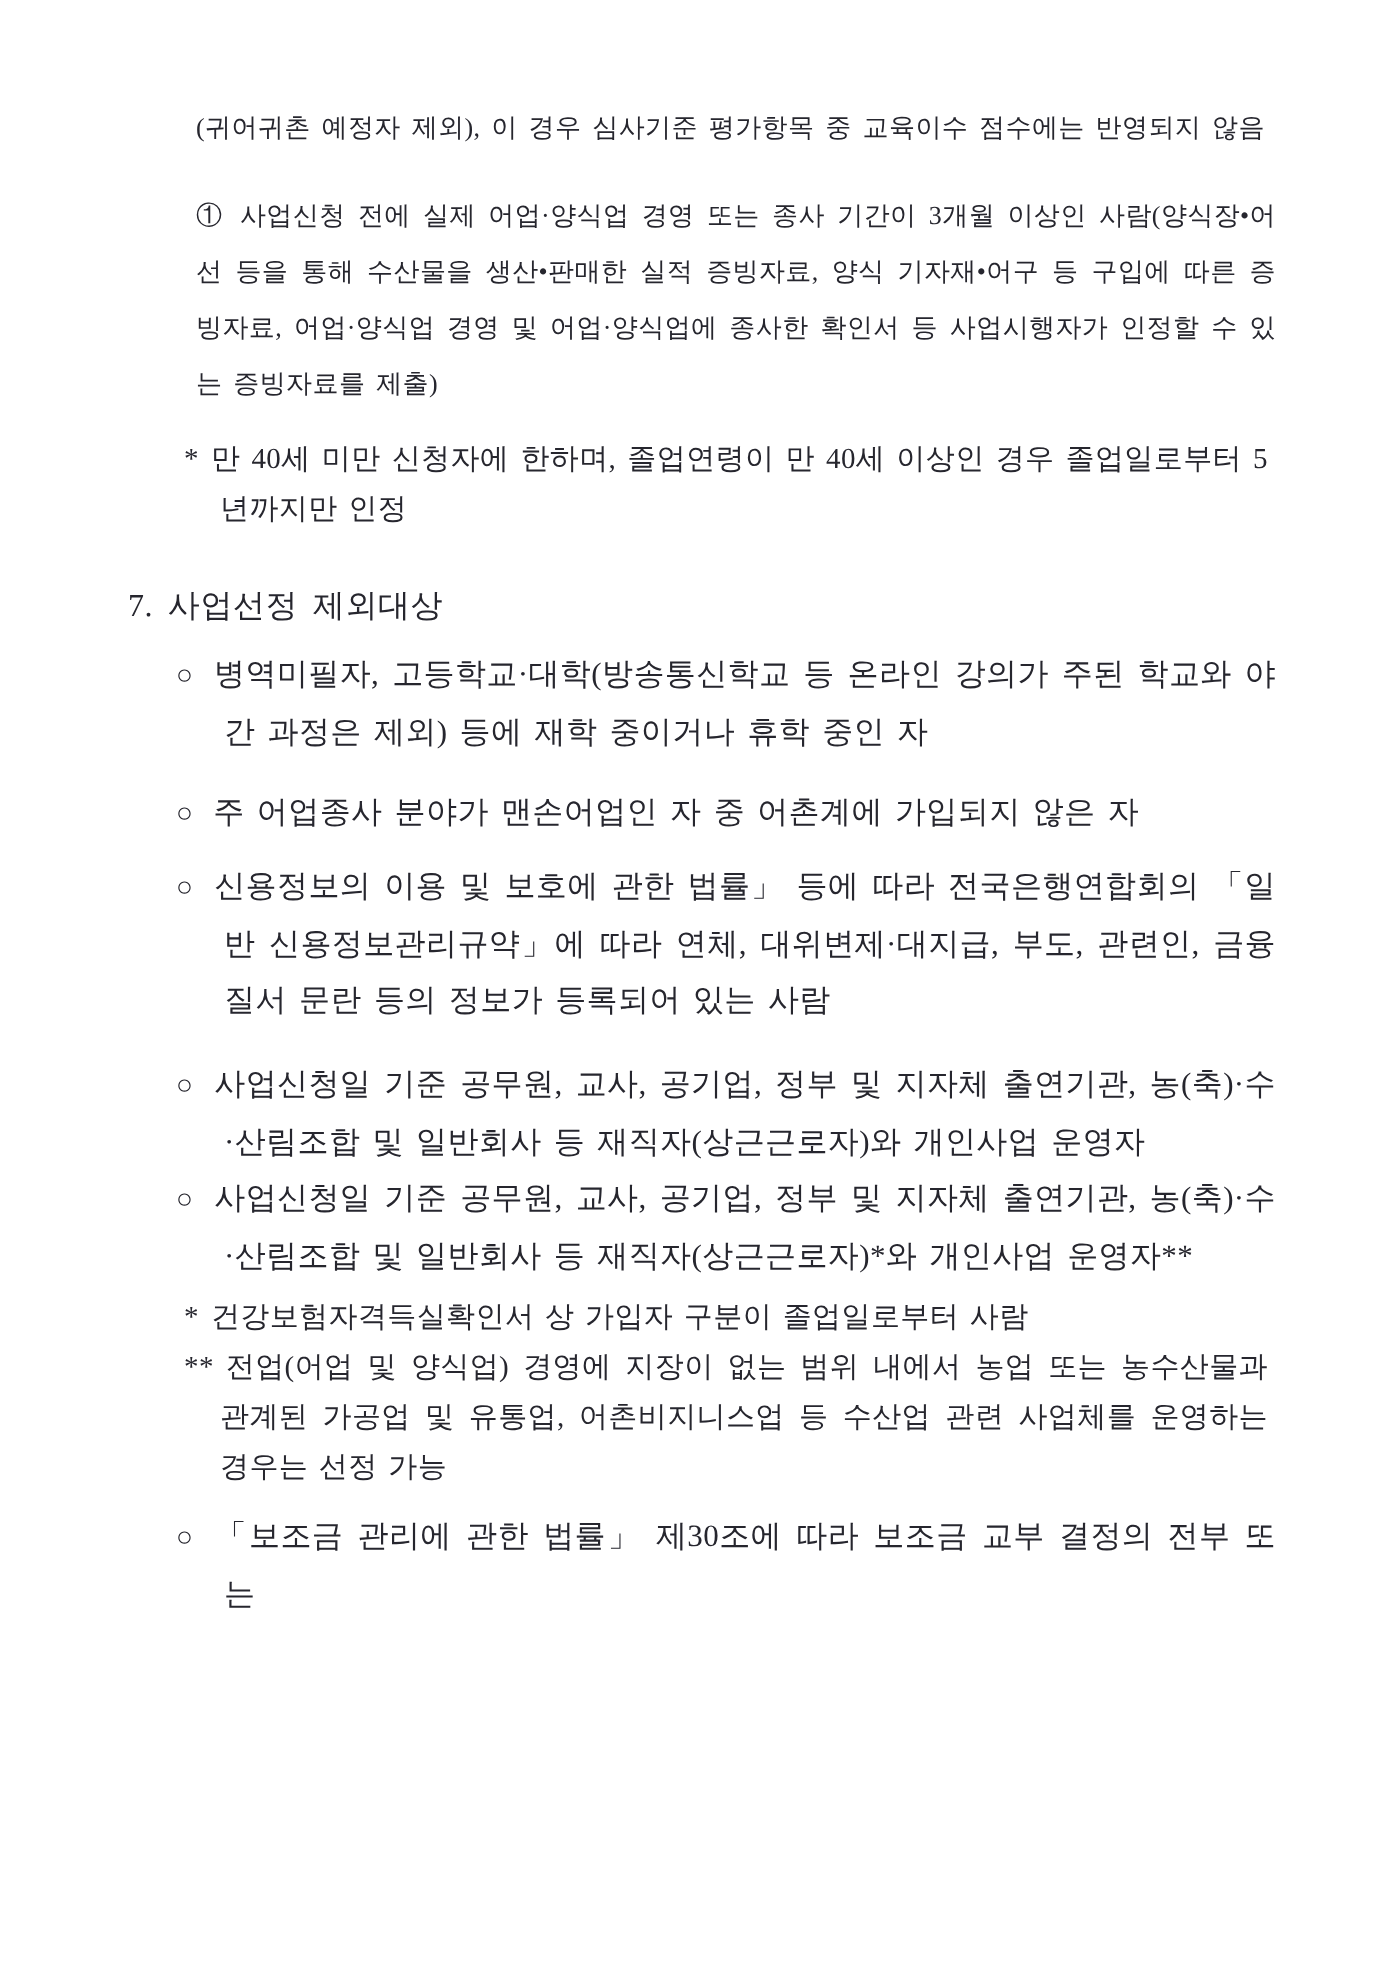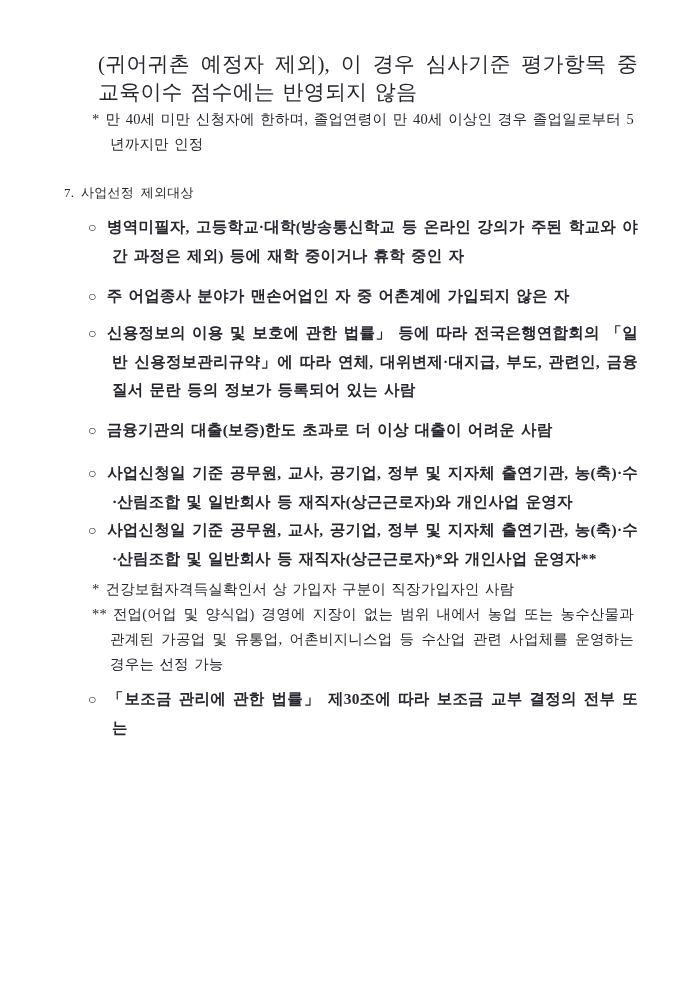--- a/index.html
+++ b/index.html
@@ -15,52 +15,51 @@
     color: #26262e;
   }
   .page {
     position: relative;
     width: 700px;
     height: 990px;
     background: #ffffff;
   }
   
   .para {
-    font-size: 21px;
+    font-size: 13px;
     line-height: 28px;
     margin: 0 62px 0 98px;
     word-spacing: 2px;
     letter-spacing: 0.2px;
   }
   .justify {
     text-align: justify;
   }
   
   .num-marker {
     margin-right: 8px;
   }
   
   .heading {
-    font-size: 13px;
+    font-size: 16px;
     line-height: 28px;
     margin: 22px 62px 0 64px;
     word-spacing: 3px;
     letter-spacing: 0.3px;
   }
   
   .bullet {
     font-size: 15.5px;
     line-height: 28px;
     margin: 0 62px 0 88px;
     padding-left: 24px;
     text-indent: -24px;
     text-align: justify;
     word-spacing: 2px;
     letter-spacing: 0.2px;
-    font-weight: bold;
   }
   .b-marker {
     margin-right: 10px;
     font-size: 14px;
   }
   
   .fn {
     font-size: 14.5px;
     line-height: 25px;
     margin: 0 66px 0 92px;
@@ -70,59 +69,59 @@
     word-spacing: 1.5px;
     letter-spacing: 0.2px;
   }
   .fn-marker {
     margin-right: 6px;
   }
   
   .mt-intro  { margin-top: 50px; }
   .mt-n1     { margin-top: 16px; }
   .mt-n2     { margin-top: 2px;  }
-  .mt-fn1    { margin-top: 1px;  }
+  .mt-fn1    { margin-top: 12px;  }
   .mt-n3     { margin-top: 6px;  }
   .mt-b1     { margin-top: 6px;  }
   .mt-b2     { margin-top: 12px; }
   .mt-b3     { margin-top: 8px;  }
   .mt-b4     { margin-top: 8px;  }
   .mt-b5     { margin-top: 12px; }
   .mt-b6     { margin-top: 14px; }
   .mt-b7     { margin-top: 0px;  }
   .mt-fnA    { margin-top: 4px;  }
   .mt-fnB    { margin-top: 0px;  }
   .mt-b8     { margin-top: 8px;  }
 </style>
 </head>
 <body>
 
 <div class="page">
 
   <p class="para justify mt-intro">(귀어귀촌 예정자 제외), 이 경우 심사기준 평가항목 중 교육이수 점수에는 반영되지 않음</p>
 
+  <p class="para justify mt-n1"><span class="num-marker">①</span><span>사업신청 전에 실제 어업·양식업 경영 또는 종사 기간이 3개월 이상인 사람(양식장•어선 등을 통해 수산물을 생산•판매한 실적 증빙자료, 양식 기자재•어구 등 구입에 따른 증빙자료, 어업·양식업 경영 및 어업·양식업에 종사한 확인서 등 사업시행자가 인정할 수 있는 증빙자료를 제출)</span></p>
 
 
   <p class="fn mt-fn1"><span class="fn-marker">*</span><span>만 40세 미만 신청자에 한하며, 졸업연령이 만 40세 이상인 경우 졸업일로부터 5년까지만 인정</span></p>
 
 
   <p class="heading">7. 사업선정 제외대상</p>
 
   <p class="bullet mt-b1"><span class="b-marker">○</span><span>병역미필자, 고등학교·대학(방송통신학교 등 온라인 강의가 주된 학교와 야간 과정은 제외) 등에 재학 중이거나 휴학 중인 자</span></p>
 
   <p class="bullet mt-b2"><span class="b-marker">○</span><span>주 어업종사 분야가 맨손어업인 자 중 어촌계에 가입되지 않은 자</span></p>
 
 
   <p class="bullet mt-b4"><span class="b-marker">○</span><span>신용정보의 이용 및 보호에 관한 법률」 등에 따라 전국은행연합회의 「일반 신용정보관리규약」에 따라 연체, 대위변제·대지급, 부도, 관련인, 금융질서 문란 등의 정보가 등록되어 있는 사람</span></p>
 
-  <p class="bullet mt-b5"><span class="b-marker">○</span><span>금융기관의 대출(보증)한도 초과로 더 이상 대출이 어려운 사람</span></p>
 
   <p class="bullet mt-b6"><span class="b-marker">○</span><span>사업신청일 기준 공무원, 교사, 공기업, 정부 및 지자체 출연기관, 농(축)·수·산림조합 및 일반회사 등 재직자(상근근로자)와 개인사업 운영자</span></p>
 
   <p class="bullet mt-b7"><span class="b-marker">○</span><span>사업신청일 기준 공무원, 교사, 공기업, 정부 및 지자체 출연기관, 농(축)·수·산림조합 및 일반회사 등 재직자(상근근로자)*와 개인사업 운영자**</span></p>
 
-  <p class="fn mt-fnA"><span class="fn-marker">*</span><span>건강보험자격득실확인서 상 가입자 구분이 직장가입자인 사람</span></p>
+  <p class="fn mt-fnA"><span class="fn-marker">*</span><span>건강보험자격득실확인서 상 가입자 구분이 졸업일로부터 사람</span></p>
 
   <p class="fn mt-fnB"><span class="fn-marker">**</span><span>전업(어업 및 양식업) 경영에 지장이 없는 범위 내에서 농업 또는 농수산물과 관계된 가공업 및 유통업, 어촌비지니스업 등 수산업 관련 사업체를 운영하는 경우는 선정 가능</span></p>
 
   <p class="bullet mt-b8"><span class="b-marker">○</span><span>「보조금 관리에 관한 법률」 제30조에 따라 보조금 교부 결정의 전부 또는</span></p>
 
 </div>
 
 </body></html>

